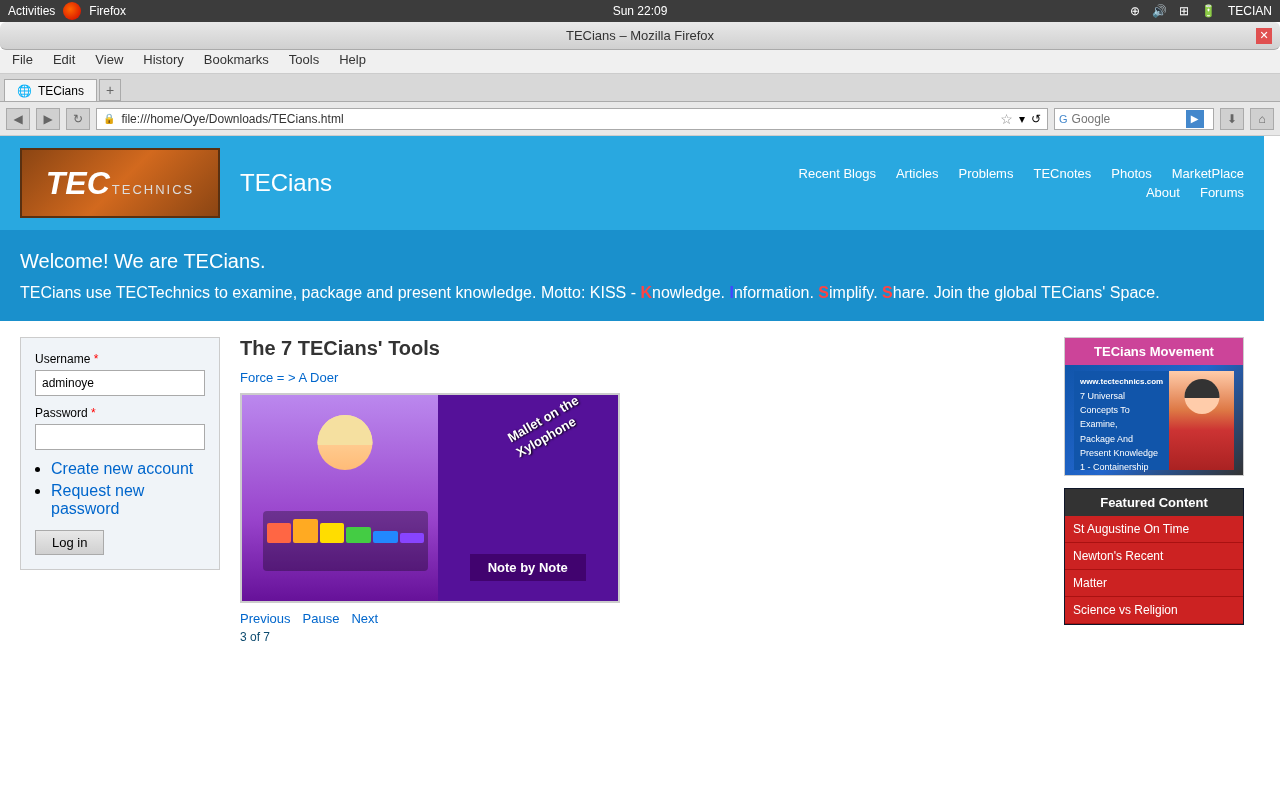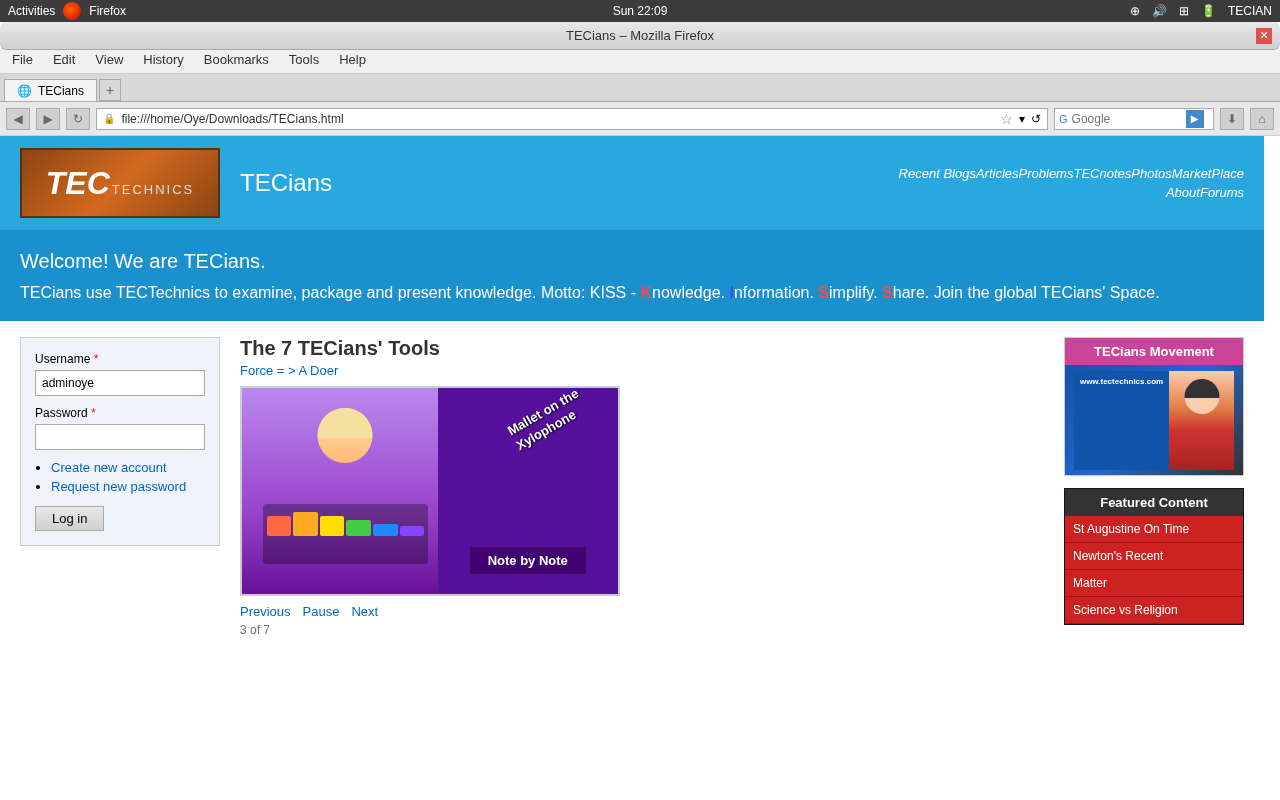--- a/index.html
+++ b/index.html
@@ -105,21 +105,21 @@
       width: 200px;
       height: 70px;
       display: flex;
       align-items: center;
       justify-content: center;
       border: 2px solid #5a3010;
     }
     .logo-tec { font-size: 32px; font-weight: bold; color: #fff; font-style: italic; }
     .site-title { font-size: 24px; color: #fff; font-weight: normal; flex: 1; }
     .site-nav { display: flex; flex-direction: column; gap: 4px; align-items: flex-end; }
-    .nav-row { display: flex; gap: 0; font-style: italic; }
+    .nav-row { display: flex; gap: 20px; }
     .nav-link { color: #fff; text-decoration: none; font-size: 13px; cursor: pointer; }
 
     
     .blue-banner {
       background: #1a90cc;
       padding: 20px 20px 16px 20px;
       color: #fff;
     }
     .banner-title { font-size: 20px; margin-bottom: 8px; }
     .banner-desc { font-size: 16px; line-height: 1.5; }
@@ -149,47 +149,47 @@
     .login-panel input[type="text"],
     .login-panel input[type="password"] {
       width: 100%;
       height: 26px;
       border: 1px solid #aaa;
       padding: 0 6px;
       font-size: 12px;
       margin-bottom: 10px;
     }
     .login-links { list-style: disc; padding-left: 16px; margin-bottom: 12px; }
-    .login-links li { font-size: 13px; margin-bottom: 4px; }
+    .login-links li { font-size: 16px; margin-bottom: 4px; }
     .login-links a { color: #0066cc; text-decoration: none; cursor: pointer; }
     .login-btn {
       background: linear-gradient(to bottom, #e8e8e8, #d0d0d0);
       border: 1px solid #aaa;
       padding: 4px 16px;
       font-size: 13px;
       cursor: pointer;
     }
 
     
     .center-content { flex: 1; }
-    .tools-title { font-size: 20px; color: #333; margin-bottom: 3px; }
+    .tools-title { font-size: 20px; color: #333; margin-bottom: 10px; }
     .force-link { color: #0066cc; font-size: 13px; text-decoration: none; cursor: pointer; display: block; margin-bottom: 8px; }
     .slideshow-container { position: relative; width: 380px; height: 210px; border: 2px solid #ccc; overflow: hidden; margin-bottom: 8px; }
     .slideshow-img {
       width: 100%;
       height: 100%;
       background: linear-gradient(135deg, #9966cc 0%, #6633aa 100%);
       display: flex;
       align-items: center;
       justify-content: center;
       position: relative;
     }
     .slideshow-controls { display: flex; gap: 12px; font-size: 13px; color: #0066cc; margin-bottom: 4px; }
     .slideshow-controls span { cursor: pointer; }
-    .slide-counter { font-size: 12px; color: #737373; }
+    .slide-counter { font-size: 12px; color: #0c4a6e; }
 
     
     .right-sidebar { width: 180px; flex-shrink: 0; }
     .movement-panel {
       border: 1px solid #ccc;
       margin-bottom: 12px;
     }
     .movement-title {
       background: #cc4499;
       color: #fff;
@@ -416,20 +416,27 @@
     </div>
 
     <div class="right-sidebar">
 
       <div class="movement-panel">
         <div class="movement-title">TECians Movement</div>
         <div class="movement-img">
           <div class="movement-img-inner">
             <div class="movement-img-left">
               <div style="color:#fff;font-size:8px;font-weight:bold;margin-bottom:3px;">www.tectechnics.com</div>
+              <div class="tec-list">
+                <div>7 Universal Concepts To Examine,</div>
+                <div>Package And Present Knowledge</div>
+                <div>1 - Containership</div>
+                <div>2 - Identity</div>
+
+              </div>
             </div>
 
             <div class="movement-img-right" style="background:linear-gradient(180deg,#ffccaa 0%,#dd7744 40%, #cc3333 60%, #aa2222 100%);position:relative;">
               <div style="position:absolute;top:8px;left:50%;transform:translateX(-50%);width:35px;height:35px;background:#ffccaa;border-radius:50%;overflow:hidden;">
                 <div style="position:absolute;top:-3px;left:-3px;right:-3px;height:22px;background:#333;border-radius:50% 50% 0 0;"></div>
               </div>
             </div>
           </div>
         </div>
       </div>

